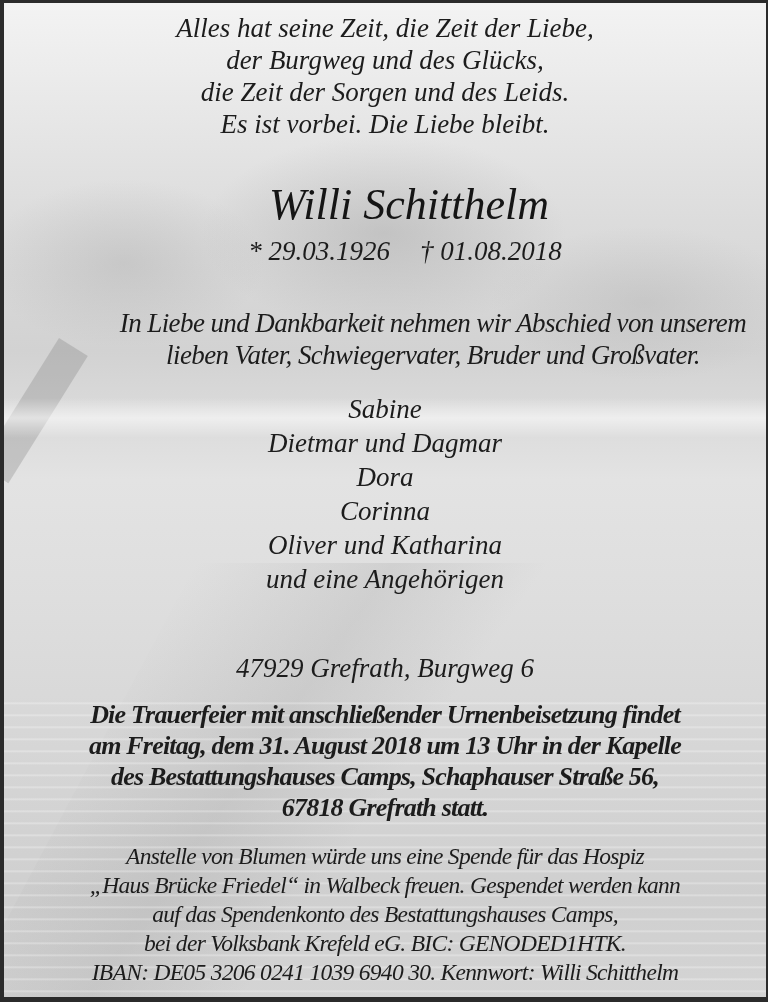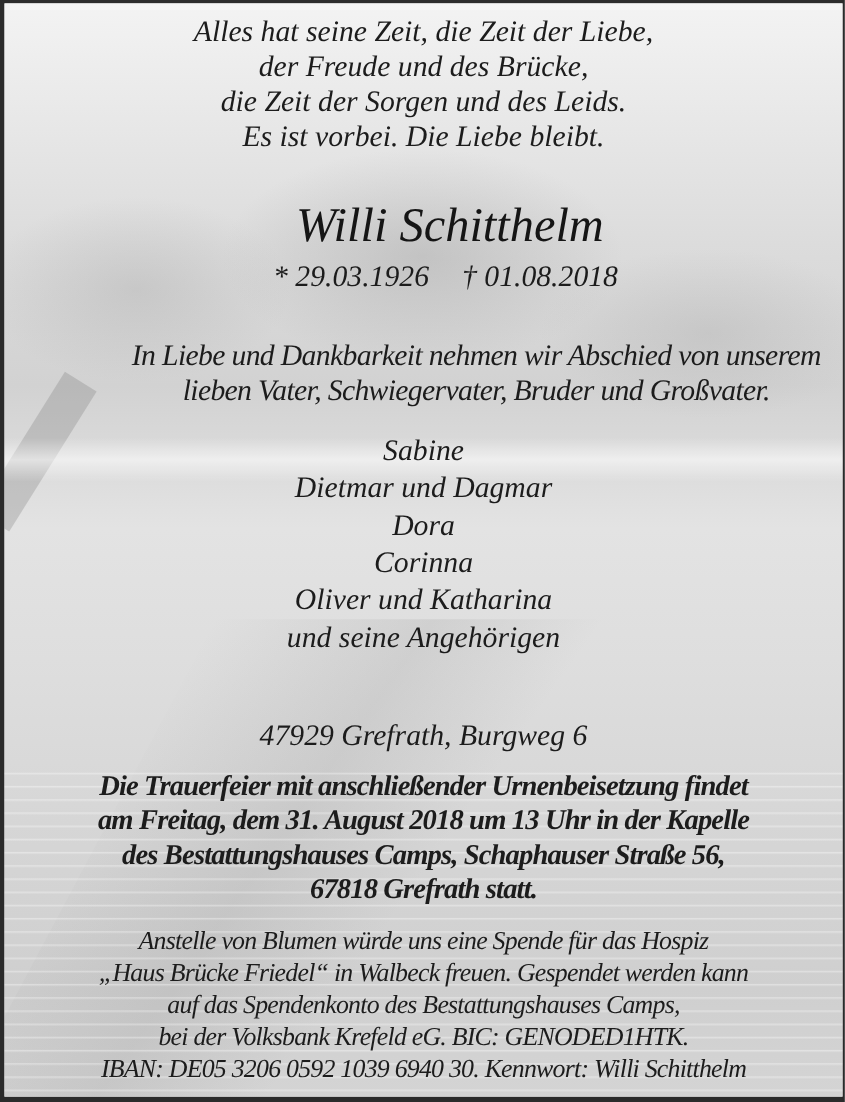--- a/index.html
+++ b/index.html
@@ -63,54 +63,54 @@
   <div class="bg">
     <div class="tree"></div>
     <div class="shore"></div>
     <div class="path"></div>
     <div class="water"></div>
   </div>
 
   <div class="content">
     <div class="poem">
       <div class="line" style="top:10px">Alles hat seine Zeit, die Zeit der Liebe,</div>
-      <div class="line" style="top:42px">der Freude und des Brücke,</div>
+      <div class="line" style="top:42px">der Burgweg und des Glücks,</div>
       <div class="line" style="top:74px">die Zeit der Sorgen und des Leids.</div>
       <div class="line" style="top:106px">Es ist vorbei. Die Liebe bleibt.</div>
     </div>
 
     <div class="line name" style="top:176px">Willi Schitthelm</div>
     <div class="line dates" style="top:233px">
       <span>* 29.03.1926</span><span class="gap"></span><span>† 01.08.2018</span>
     </div>
 
     <div class="cond">
       <div class="line" style="top:305px">In Liebe und Dankbarkeit nehmen wir Abschied von unserem</div>
       <div class="line" style="top:337px">lieben Vater, Schwiegervater, Bruder und Großvater.</div>
     </div>
 
     <div class="family">
       <div class="line" style="top:391px">Sabine</div>
       <div class="line" style="top:425px">Dietmar und Dagmar</div>
       <div class="line" style="top:459px">Dora</div>
       <div class="line" style="top:493px">Corinna</div>
       <div class="line" style="top:527px">Oliver und Katharina</div>
-      <div class="line" style="top:561px">und seine Angehörigen</div>
+      <div class="line" style="top:561px">und eine Angehörigen</div>
     </div>
 
     <div class="line addr" style="top:628px">47929 Grefrath, Burgweg 6</div>
 
     <div class="cond2">
       <div class="line" style="top:697px">Die Trauerfeier mit anschließender Urnenbeisetzung findet</div>
       <div class="line" style="top:728px">am Freitag, dem 31. August 2018 um 13 Uhr in der Kapelle</div>
       <div class="line" style="top:759px">des Bestattungshauses Camps, Schaphauser Straße 56,</div>
       <div class="line" style="top:790px">67818 Grefrath statt.</div>
     </div>
 
     <div class="cond3">
       <div class="line" style="top:840px">Anstelle von Blumen würde uns eine Spende für das Hospiz</div>
       <div class="line" style="top:869px">„Haus Brücke Friedel“ in Walbeck freuen. Gespendet werden kann</div>
       <div class="line" style="top:898px">auf das Spendenkonto des Bestattungshauses Camps,</div>
       <div class="line" style="top:927px">bei der Volksbank Krefeld eG. BIC: GENODED1HTK.</div>
-      <div class="line" style="top:956px">IBAN: DE05 3206 0592 1039 6940 30. Kennwort: Willi Schitthelm</div>
+      <div class="line" style="top:956px">IBAN: DE05 3206 0241 1039 6940 30. Kennwort: Willi Schitthelm</div>
     </div>
   </div>
 </div>
 
 </body></html>

